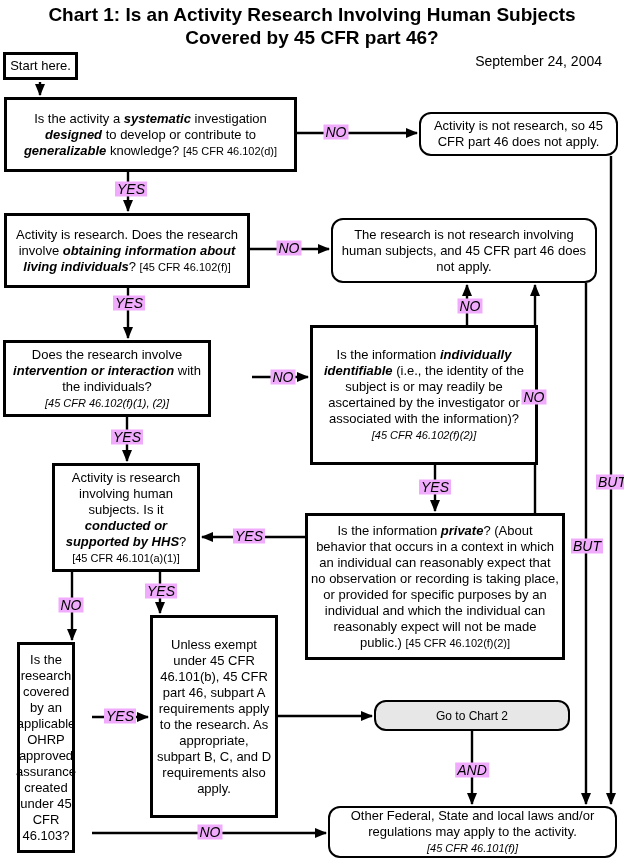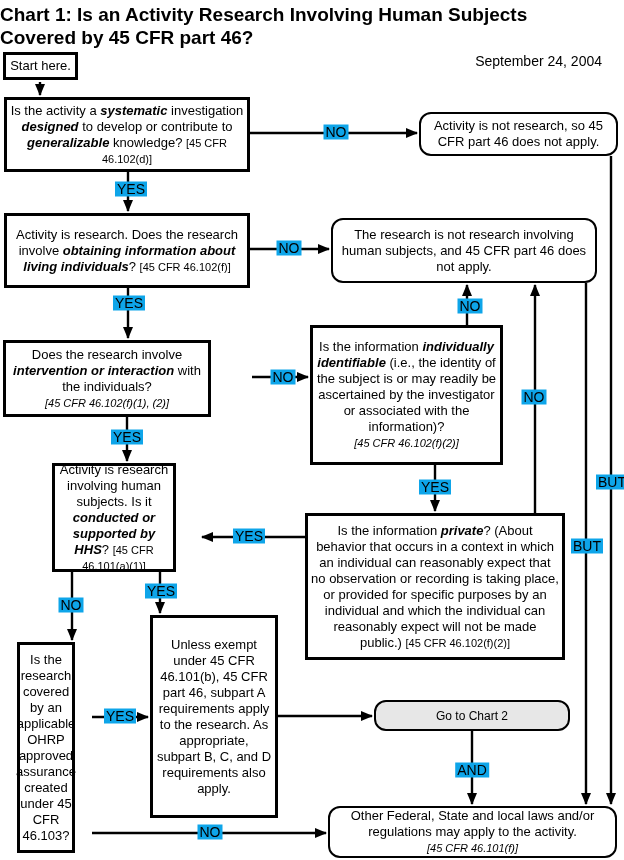--- a/index.html
+++ b/index.html
@@ -1,42 +1,42 @@
 <!DOCTYPE html>
 <html><head>
 <meta charset="utf-8">
 <style>
   html,body{margin:0;padding:0;background:#fff;}
   #page{position:relative;width:624px;height:860px;background:#fff;
         font-family:"Liberation Sans",sans-serif;color:#000;overflow:hidden;}
-  .title{position:absolute;left:0;width:624px;text-align:left;
+  .title{position:absolute;left:0;width:624px;text-align:center;
          font-weight:bold;font-size:19px;line-height:22px;z-index:2;}
   #title1{top:4px;}
   #title2{top:27px;}
   .date{position:absolute;top:53px;right:22px;font-size:14px;z-index:2;}
   .box{position:absolute;box-sizing:border-box;border:3px solid #000;background:#fff;
        display:flex;align-items:center;justify-content:center;text-align:center;
        font-size:13px;line-height:16px;padding:2px 3px;z-index:2;}
   .thin{border-width:2px;border-radius:12px;}
   .em{font-weight:bold;font-style:italic;}
   .cite{font-size:11px;}
   .cite.block{display:block;font-style:italic;}
   .gray{background:#e7e7e7;font-size:12px;}
-  .lbl{position:absolute;transform:translate(-50%,-50%);background:#0ea5e9;
-       padding:0 2px;font-size:14px;line-height:15px;white-space:nowrap;z-index:3;}
+  .lbl{position:absolute;transform:translate(-50%,-50%);background:#f0abfc;
+       padding:0 2px;font-size:14px;line-height:15px;white-space:nowrap;z-index:3;font-style:italic;}
   #conns{position:absolute;left:0;top:0;z-index:1;}
   
   #b-start   {left:3px;  top:52px;  width:75px;  height:28px;}
-  #b-sys     {left:4px;  top:97px;  width:246px; height:75px;}
+  #b-sys     {left:4px;  top:97px;  width:293px; height:75px;}
   #b-notres  {left:419px;top:112px; width:199px; height:44px;}
   #b-res     {left:4px;  top:213px; width:246px; height:75px;}
   #b-nothum  {left:331px;top:218px; width:266px; height:65px;}
   #b-interv  {left:3px;  top:340px; width:208px; height:77px;align-items:center;}
-  #b-ident   {left:310px;top:325px; width:193px; height:140px;}
-  #b-hhs     {left:52px; top:463px; width:124px; height:109px;}
+  #b-ident   {left:310px;top:325px; width:228px; height:140px;}
+  #b-hhs     {left:52px; top:463px; width:148px; height:109px;}
   #b-priv    {left:305px;top:513px; width:260px; height:147px;}
   #b-ohrp    {left:17px; top:642px; width:58px;  height:211px;}
   #b-exempt  {left:150px;top:615px; width:128px; height:203px;}
   #b-chart2  {left:374px;top:700px; width:196px; height:31px;}
   #b-other   {left:328px;top:806px; width:289px; height:52px;}
 </style>
 </head>
 <body>
 
 <div id="page">

